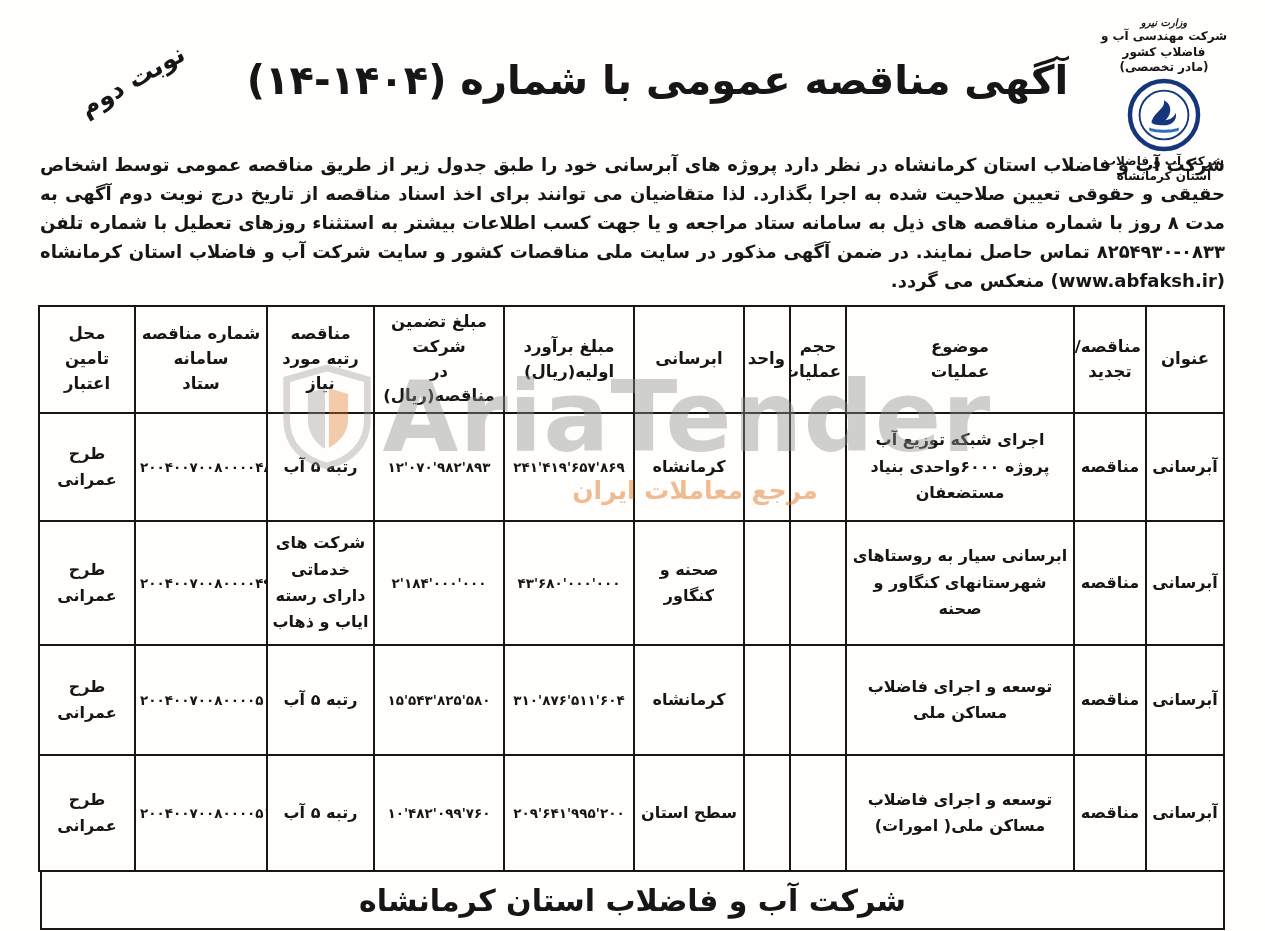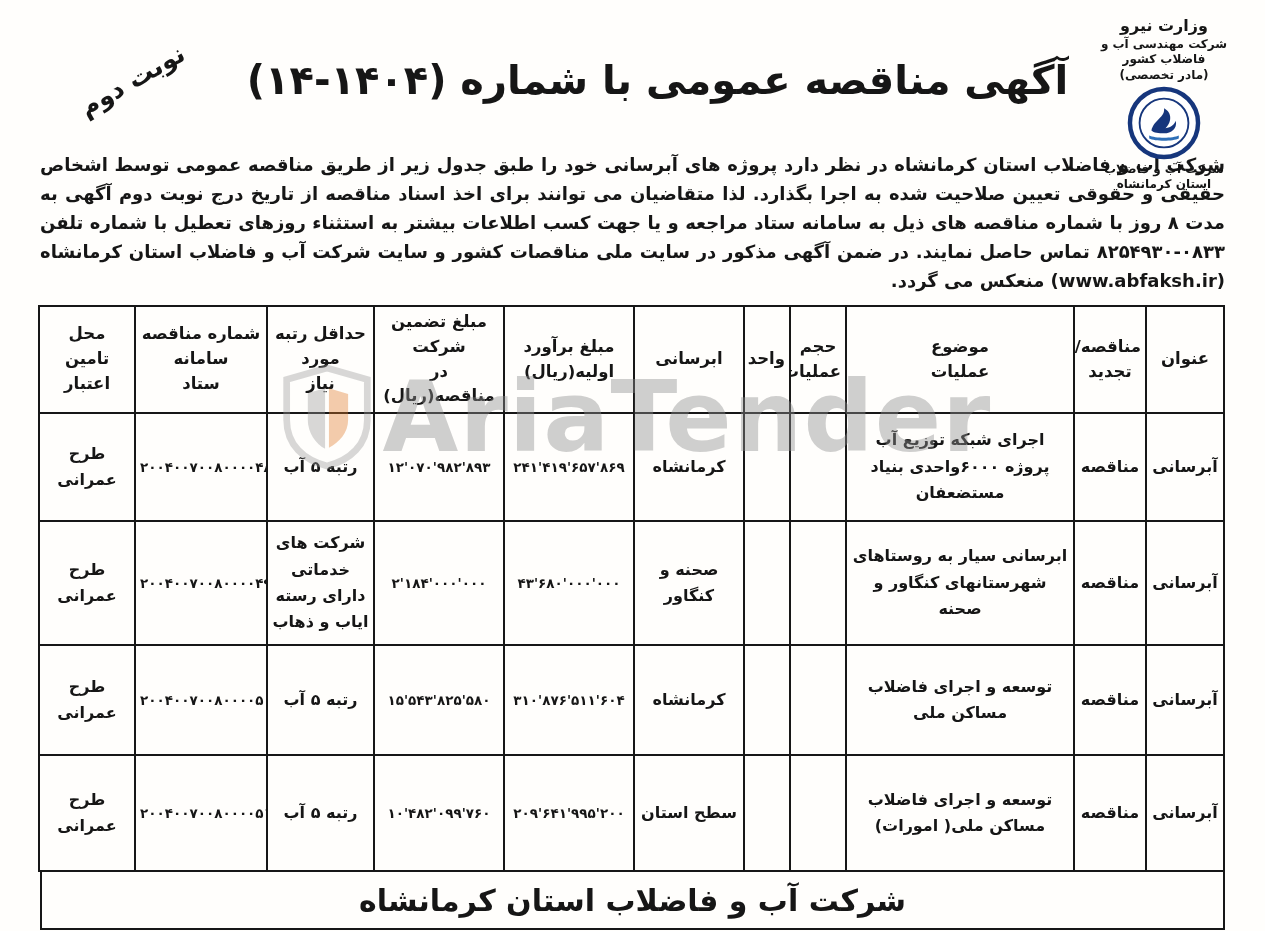--- a/index.html
+++ b/index.html
@@ -11,21 +11,21 @@
     padding:20px 40px 0;
   }
   
   .header { position:relative; height:126px; }
   .title { position:absolute; top:30px; right:120px; left:170px; margin:7px;
            text-align:center; font-size:40px; }
   .issue-badge { position:absolute; top:46px; left:34px; transform:rotate(-30deg);
                  font-size:25px; white-space:nowrap; }
   .logo-block { position:absolute; top:-4px; right:-14px; width:150px;
                 text-align:center; line-height:1.3; }
-  .logo-ministry { font-size:16px; }
+  .logo-ministry { font-size:10px;font-style:italic; }
   .logo-small { font-size:12px; }
   .emblem { display:block; margin:2px auto; width:74px; height:74px; }
   
   .intro { margin:4px 0 10px; font-size:18px; line-height:29px;
            text-align:justify; text-align-last:right; }
   
   .tender-table { border-collapse:collapse; table-layout:fixed; width:1185px; }
   .tender-table th, .tender-table td {
     border:2px solid #171717; text-align:center; vertical-align:middle;
     padding:3px 4px; overflow:hidden;
@@ -95,21 +95,21 @@
           <th>موضوع
 عملیات</th>
           <th>حجم
 عملیات</th>
           <th>واحد</th>
           <th>ابرسانی</th>
           <th>مبلغ برآورد
 اولیه(ریال)</th>
           <th>مبلغ تضمین شرکت
 در مناقصه(ریال)</th>
-          <th>حداقل رتبه مورد
+          <th>مناقصه رتبه مورد
 نیاز</th>
           <th>شماره مناقصه سامانه
 ستاد</th>
           <th>محل تامین
 اعتبار</th>
         </tr>
     </thead>
     <tbody>
         <tr>
           <td>آبرسانی</td>
@@ -170,15 +170,16 @@
 
   <div class="watermark">
     <div class="wm-row">
       <svg class="wm-shield" viewBox="0 0 100 110" aria-hidden="true">
         <path d="M50 4 L92 16 V58 C92 84 74 100 50 106 C26 100 8 84 8 58 V16 Z" fill="none" stroke="#9a9a9a" stroke-width="7"></path>
         <path d="M30 30 L48 25 L48 88 C38 83 30 71 30 58 Z" fill="#9a9a9a"></path>
         <path d="M52 25 L72 31 V58 C72 71 63 81 52 87 Z" fill="#e07b2a"></path>
       </svg>
       <span class="wm-brand">AriaTender</span>
     </div>
+    <div class="wm-subtitle">مرجع معاملات ایران</div>
   </div>
 
 </div>
 
 </body></html>

